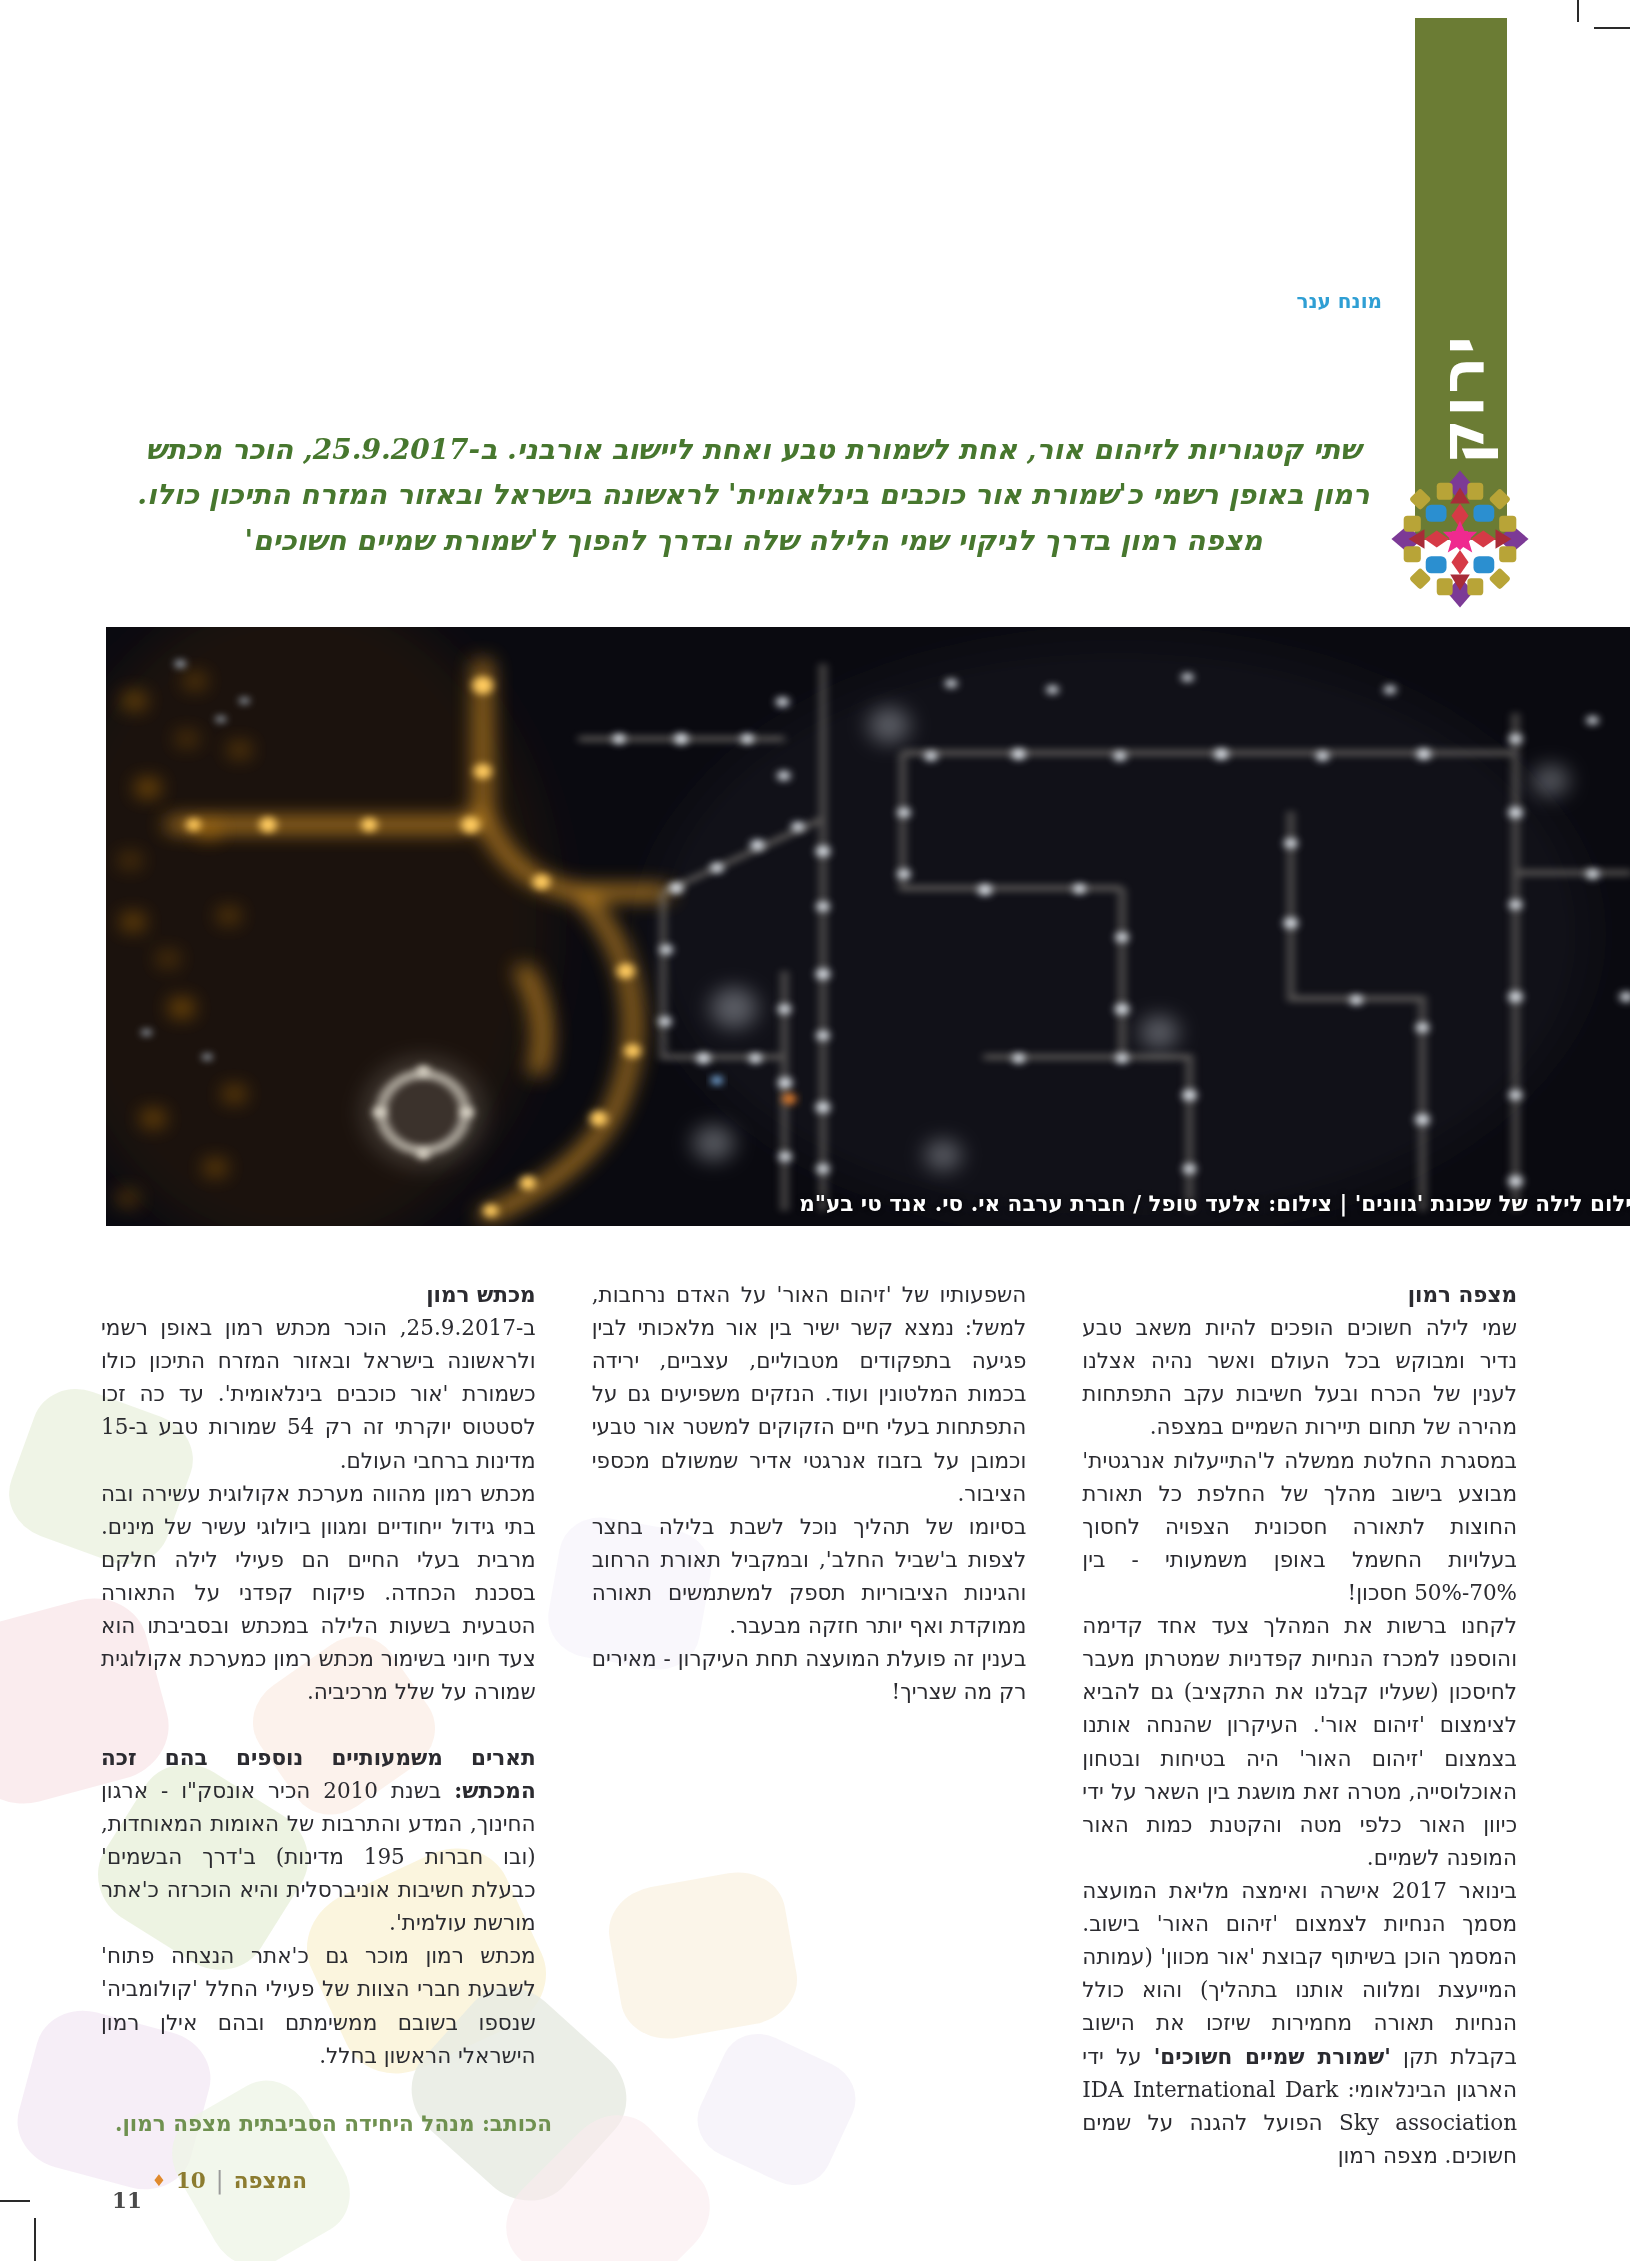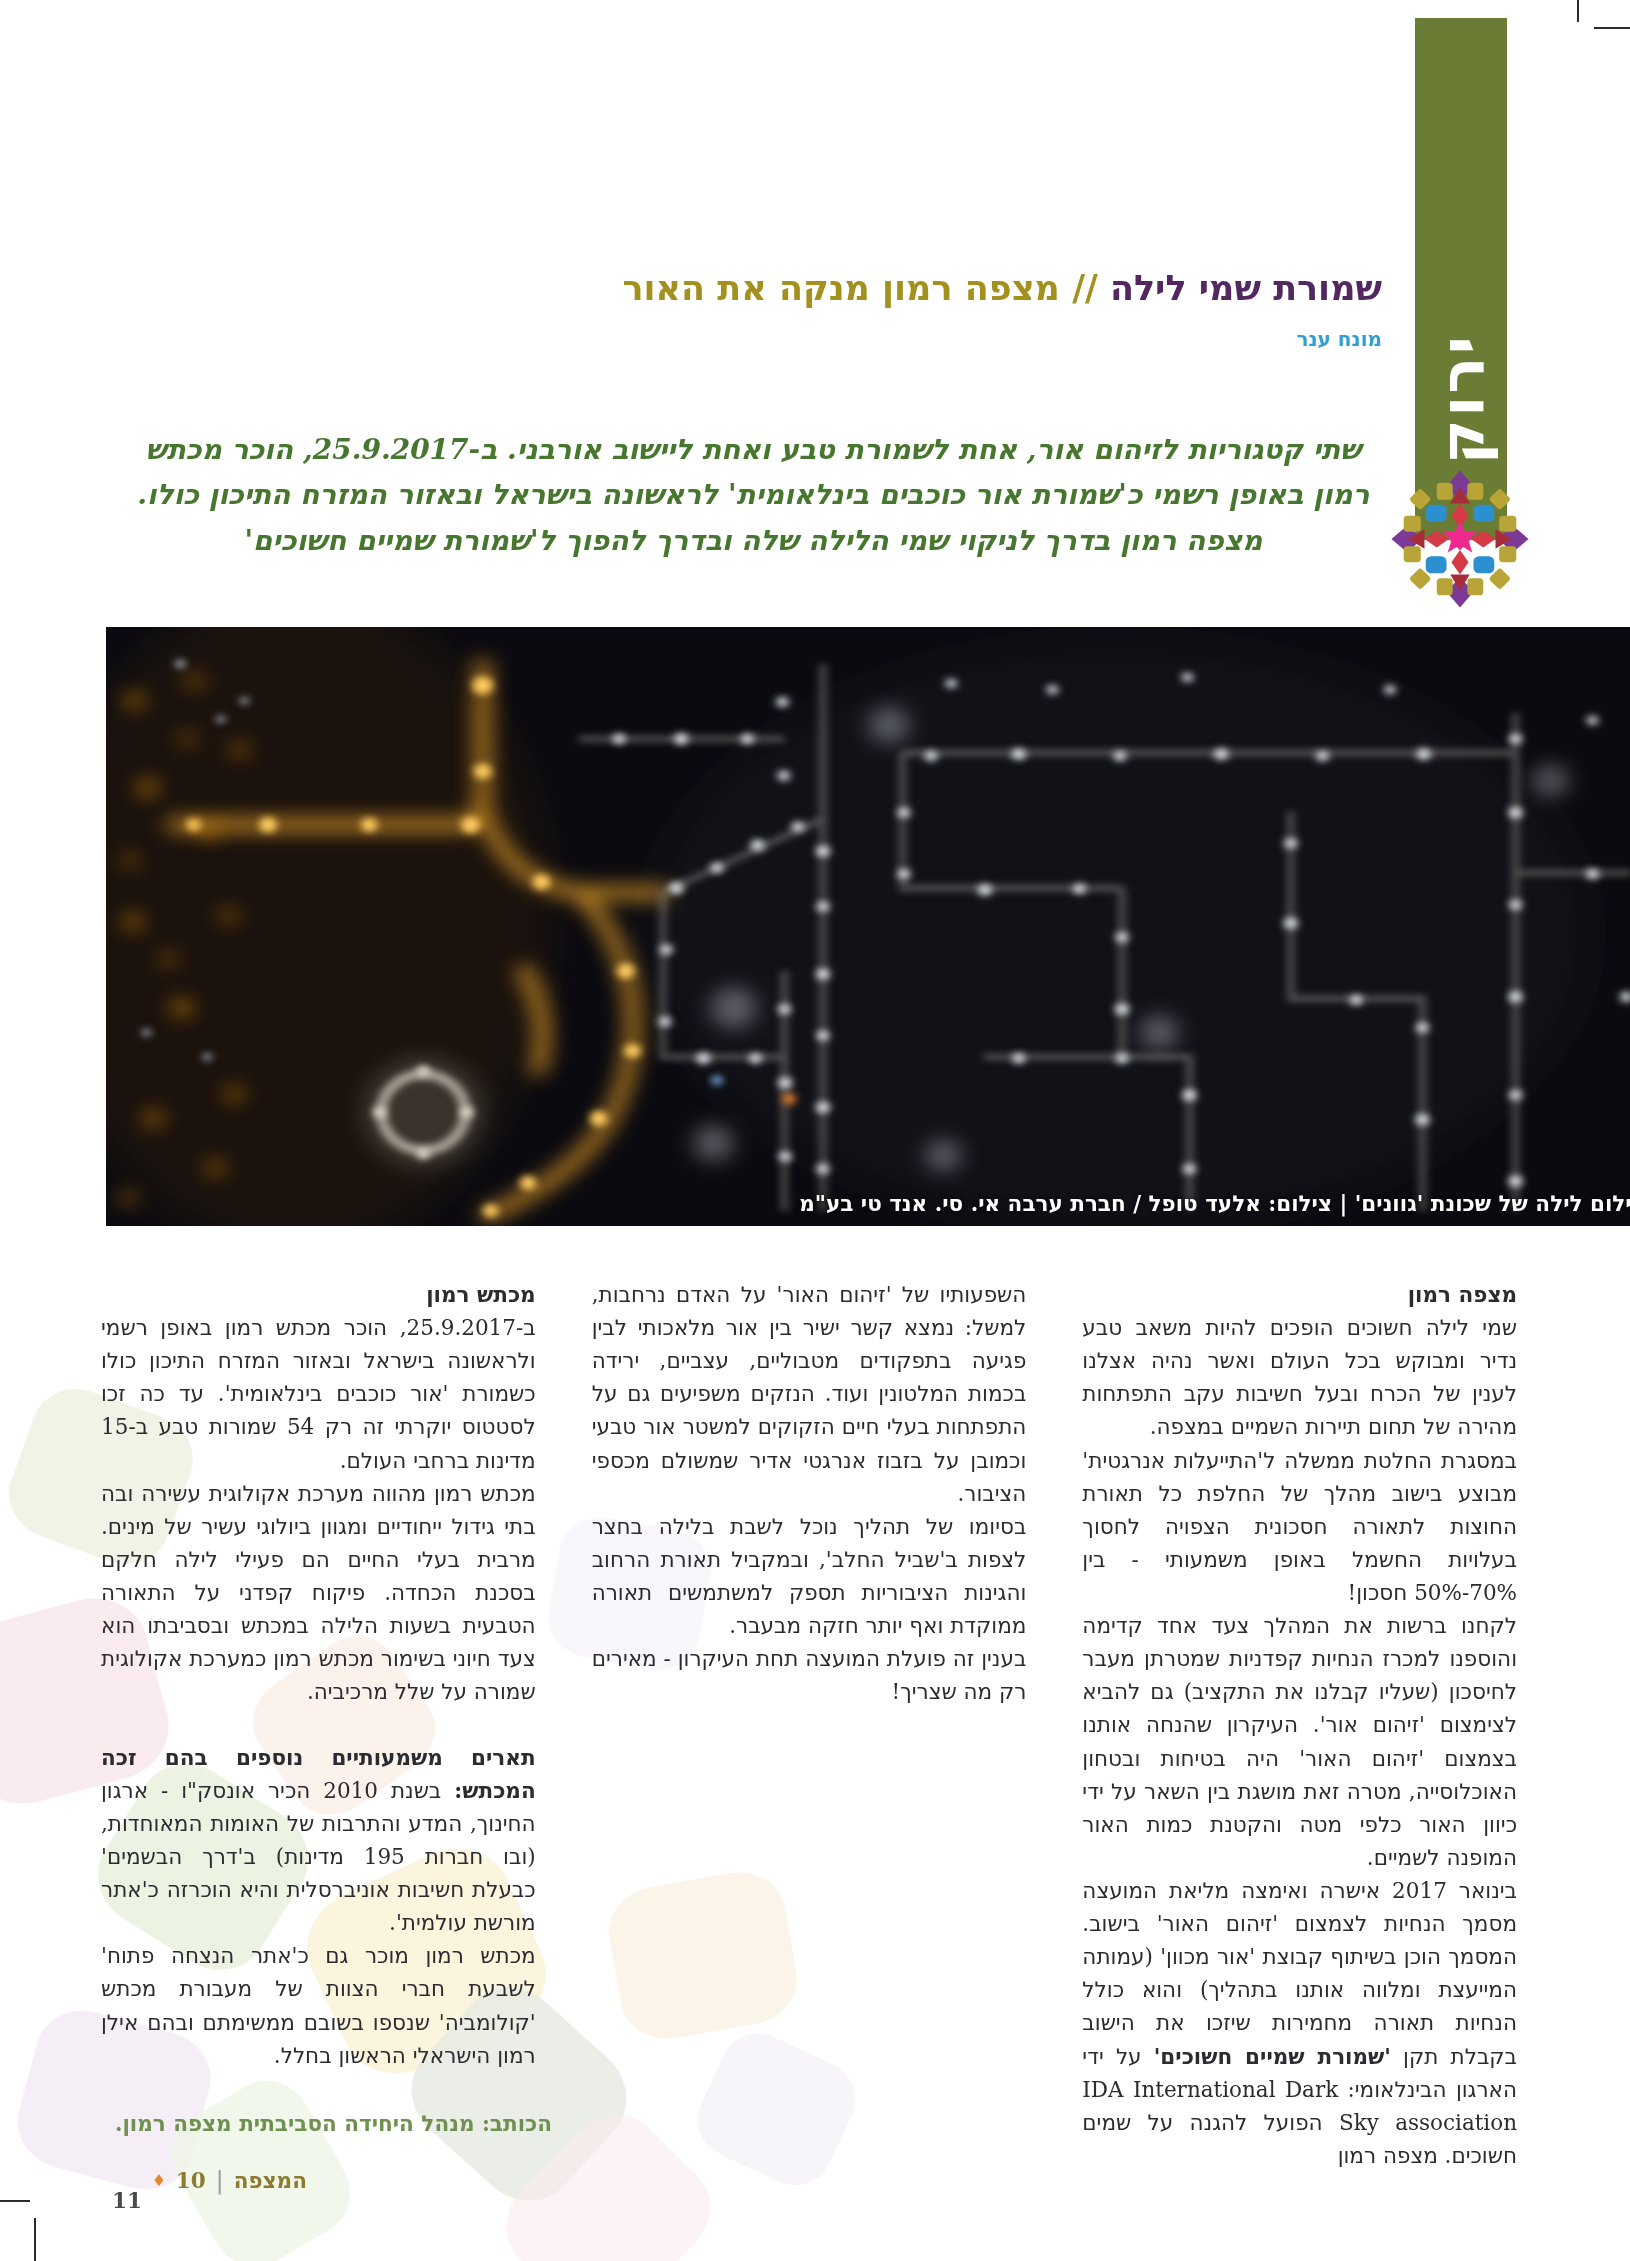--- a/index.html
+++ b/index.html
@@ -133,21 +133,20 @@
       </g>
       <g fill="#ef2a8f">
         <polygon points="0,-30 8,-12 28,-12 14,2 20,22 0,10 -20,22 -14,2 -28,-12 -8,-12"></polygon>
         <rect x="-13" y="-13" width="26" height="26" transform="rotate(45 0 0)"></rect>
         <rect x="-13" y="-13" width="26" height="26"></rect>
       </g>
     </g>
   </svg>
 
   <header class="header">
-    <h1><span class="t1">שמורת שמי לילה</span> <span class="slash">//</span> <span class="t2">מצפה רמון מנקה את האור</span></h1>
     <div class="author">מונח ענר</div>
   </header>
 
   <p class="intro">שתי קטגוריות לזיהום אור, אחת לשמורת טבע ואחת ליישוב אורבני. ב-25.9.2017, הוכר מכתש רמון באופן רשמי כ'שמורת אור כוכבים בינלאומית' לראשונה בישראל ובאזור המזרח התיכון כולו. מצפה רמון בדרך לניקוי שמי הלילה שלה ובדרך להפוך ל'שמורת שמיים חשוכים'</p>
 
   <figure class="photo">
     <svg viewBox="0 0 2299 975" preserveAspectRatio="none">
       <defs>
         <filter id="b1" x="-50%" y="-50%" width="200%" height="200%">
             <feGaussianBlur stdDeviation="6"></feGaussianBlur>
@@ -322,21 +321,21 @@
     <div class="col">
         <p><span>השפעותיו של 'זיהום האור' על האדם נרחבות, למשל: נמצא קשר ישיר בין אור מלאכותי לבין פגיעה בתפקודים מטבוליים, עצביים, ירידה בכמות המלטונין ועוד. הנזקים משפיעים גם על התפתחות בעלי חיים הזקוקים למשטר אור טבעי וכמובן על בזבוז אנרגטי אדיר שמשולם מכספי הציבור.</span></p>
         <p><span>בסיומו של תהליך נוכל לשבת בלילה בחצר לצפות ב'שביל החלב', ובמקביל תאורת הרחוב והגינות הציבוריות תספק למשתמשים תאורה ממוקדת ואף יותר חזקה מבעבר.</span></p>
         <p><span>בענין זה פועלת המועצה תחת העיקרון - מאירים רק מה שצריך!</span></p>
       </div>
     <div class="col">
         <p><b>מכתש רמון</b></p>
         <p><span>ב-25.9.2017, הוכר מכתש רמון באופן רשמי ולראשונה בישראל ובאזור המזרח התיכון כולו כשמורת 'אור כוכבים בינלאומית'. עד כה זכו לסטטוס יוקרתי זה רק 54 שמורות טבע ב-15 מדינות ברחבי העולם.</span></p>
         <p><span>מכתש רמון מהווה מערכת אקולוגית עשירה ובה בתי גידול ייחודיים ומגוון ביולוגי עשיר של מינים. מרבית בעלי החיים הם פעילי לילה חלקם בסכנת הכחדה. פיקוח קפדני על התאורה הטבעית בשעות הלילה במכתש ובסביבתו הוא צעד חיוני בשימור מכתש רמון כמערכת אקולוגית שמורה על שלל מרכיביה.</span></p>
         <p class="gap"><b>תארים משמעותיים נוספים בהם זכה המכתש:</b><span> בשנת 2010 הכיר אונסק"ו - ארגון החינוך, המדע והתרבות של האומות המאוחדות, (ובו חברות 195 מדינות) ב'דרך הבשמים' כבעלת חשיבות אוניברסלית והיא הוכרזה כ'אתר מורשת עולמית'.</span></p>
-        <p><span>מכתש רמון מוכר גם כ'אתר הנצחה פתוח' לשבעת חברי הצוות של מעבורת מכתש 'קולומביה' שנספו בשובם ממשימתם ובהם אילן רמון הישראלי הראשון בחלל.</span></p>
+        <p><span>מכתש רמון מוכר גם כ'אתר הנצחה פתוח' לשבעת חברי הצוות של פעילי החלל 'קולומביה' שנספו בשובם ממשימתם ובהם אילן רמון הישראלי הראשון בחלל.</span></p>
       </div>
   </main>
 
   <div class="byline">הכותב: מנהל היחידה הסביבתית מצפה רמון.</div>
 
   <footer class="pagefooter">
     <span class="pg-right">11</span>
     <span class="diamond">♦</span>
     <span class="pg-left">10</span>
     <span class="bar">|</span>

